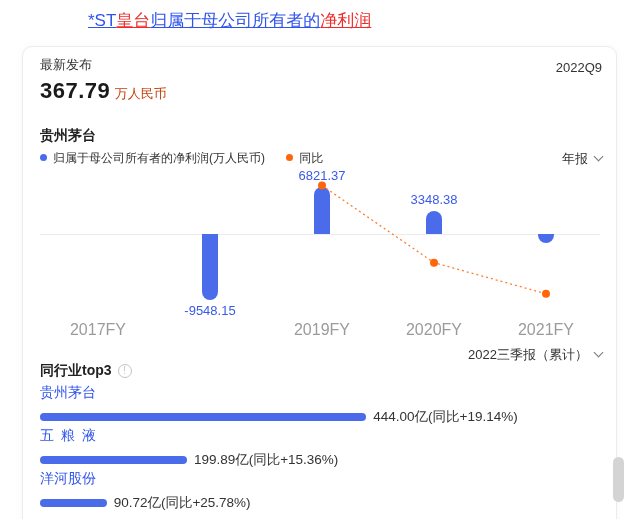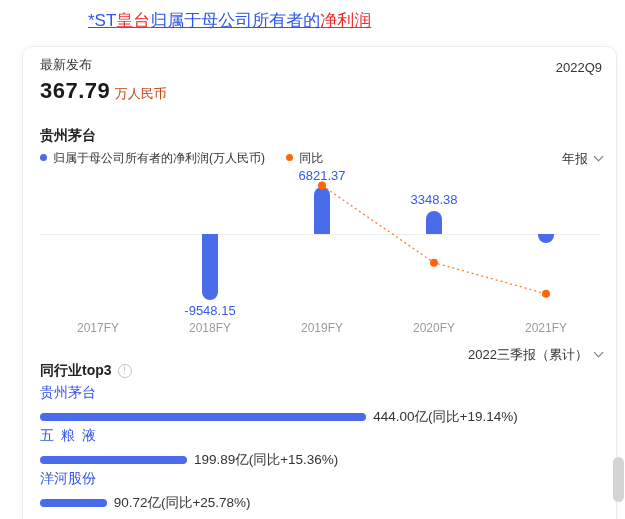--- a/index.html
+++ b/index.html
@@ -32,21 +32,21 @@
   .sel-peers { top:282px; }
   .chev { display:inline-block; width:7px; height:7px; border-right:1.5px solid #777;
     border-bottom:1.5px solid #777; transform:rotate(45deg); margin-left:7px; vertical-align:3px; }
   
   .chart { position:relative; margin-top:4px; height:170px; width:560px; }
   .zero-line { position:absolute; left:0; right:0; top:64px; height:1px; background:#ececec; }
   .bar { position:absolute; background:#4a6cea; }
   .bar-label { position:absolute; width:90px; text-align:center; font-size:13px;
     color:#3a5ae8; white-space:nowrap; }
   .x-label { position:absolute; top:151px; width:90px; text-align:center;
-    font-size:12px; color:#9b9b9b; }
+    font-size:16px; color:#9b9b9b; }
   .yoy-svg { position:absolute; left:0; top:0; overflow:visible; }
   
   .peers-heading { margin-top:20px; font-size:14px; font-weight:bold; color:#222; line-height:20px; }
   .info-icon { display:inline-block; width:14px; height:14px; border:1px solid #c3c3c3;
     border-radius:50%; color:#c3c3c3; font-size:10px; line-height:12px; text-align:center;
     margin-left:6px; vertical-align:1px; font-weight:normal; }
   .peer-row { margin-top:2px; }
   .peer-name { font-size:14px; color:#2f54eb; line-height:20px; cursor:pointer; display:inline-block; }
   .peer-bar-row { margin-top:7px; height:14px; line-height:14px; white-space:nowrap; }
   .peer-bar { display:inline-block; height:8px; border-radius:4px; background:#4a6cea;
@@ -85,21 +85,20 @@
   <div class="chart">
     <div class="zero-line"></div>
   <div class="bar" style="left: 162px; width: 16px; height: 65.8822px; top: 64px; border-radius: 0px 0px 8px 8px;"></div>
       <div class="bar-label" style="left: 125px; top: 132.882px;">-9548.15</div>
       <div class="bar" style="left: 274px; width: 16px; height: 47.0675px; top: 16.9325px; border-radius: 8px 8px 0px 0px;"></div>
       <div class="bar-label" style="left: 237px; top: -2.06745px;">6821.37</div>
       <div class="bar" style="left: 386px; width: 16px; height: 23.1038px; top: 40.8962px; border-radius: 8px 8px 0px 0px;"></div>
       <div class="bar-label" style="left: 349px; top: 21.8962px;">3348.38</div>
       <div class="bar" style="left: 498px; width: 16px; height: 9.35281px; top: 64px; border-radius: 0px 0px 8px 8px;"></div>
       <div class="x-label" style="left: 13px;">2017FY</div>
-      <div class="x-label" style="left: 125px;">2018FY</div>
       <div class="x-label" style="left: 237px; text-align: center;">2019FY</div>
       <div class="x-label" style="left: 349px;">2020FY</div>
       <div class="x-label" style="left: 461px;">2021FY</div>
       <svg width="560" height="170" class="yoy-svg">
         <polyline points="282,15.510320000000007 394,92.66577 506,123.74655999999999" fill="none" stroke="#ff7d2e" stroke-width="1.3" stroke-dasharray="2 3"></polyline>
         <circle cx="282" cy="15.510320000000007" r="4" fill="#ff660a"></circle>
         <circle cx="394" cy="92.66577" r="4" fill="#ff660a"></circle>
         <circle cx="506" cy="123.74655999999999" r="4" fill="#ff660a"></circle>
       </svg>
     </div>

